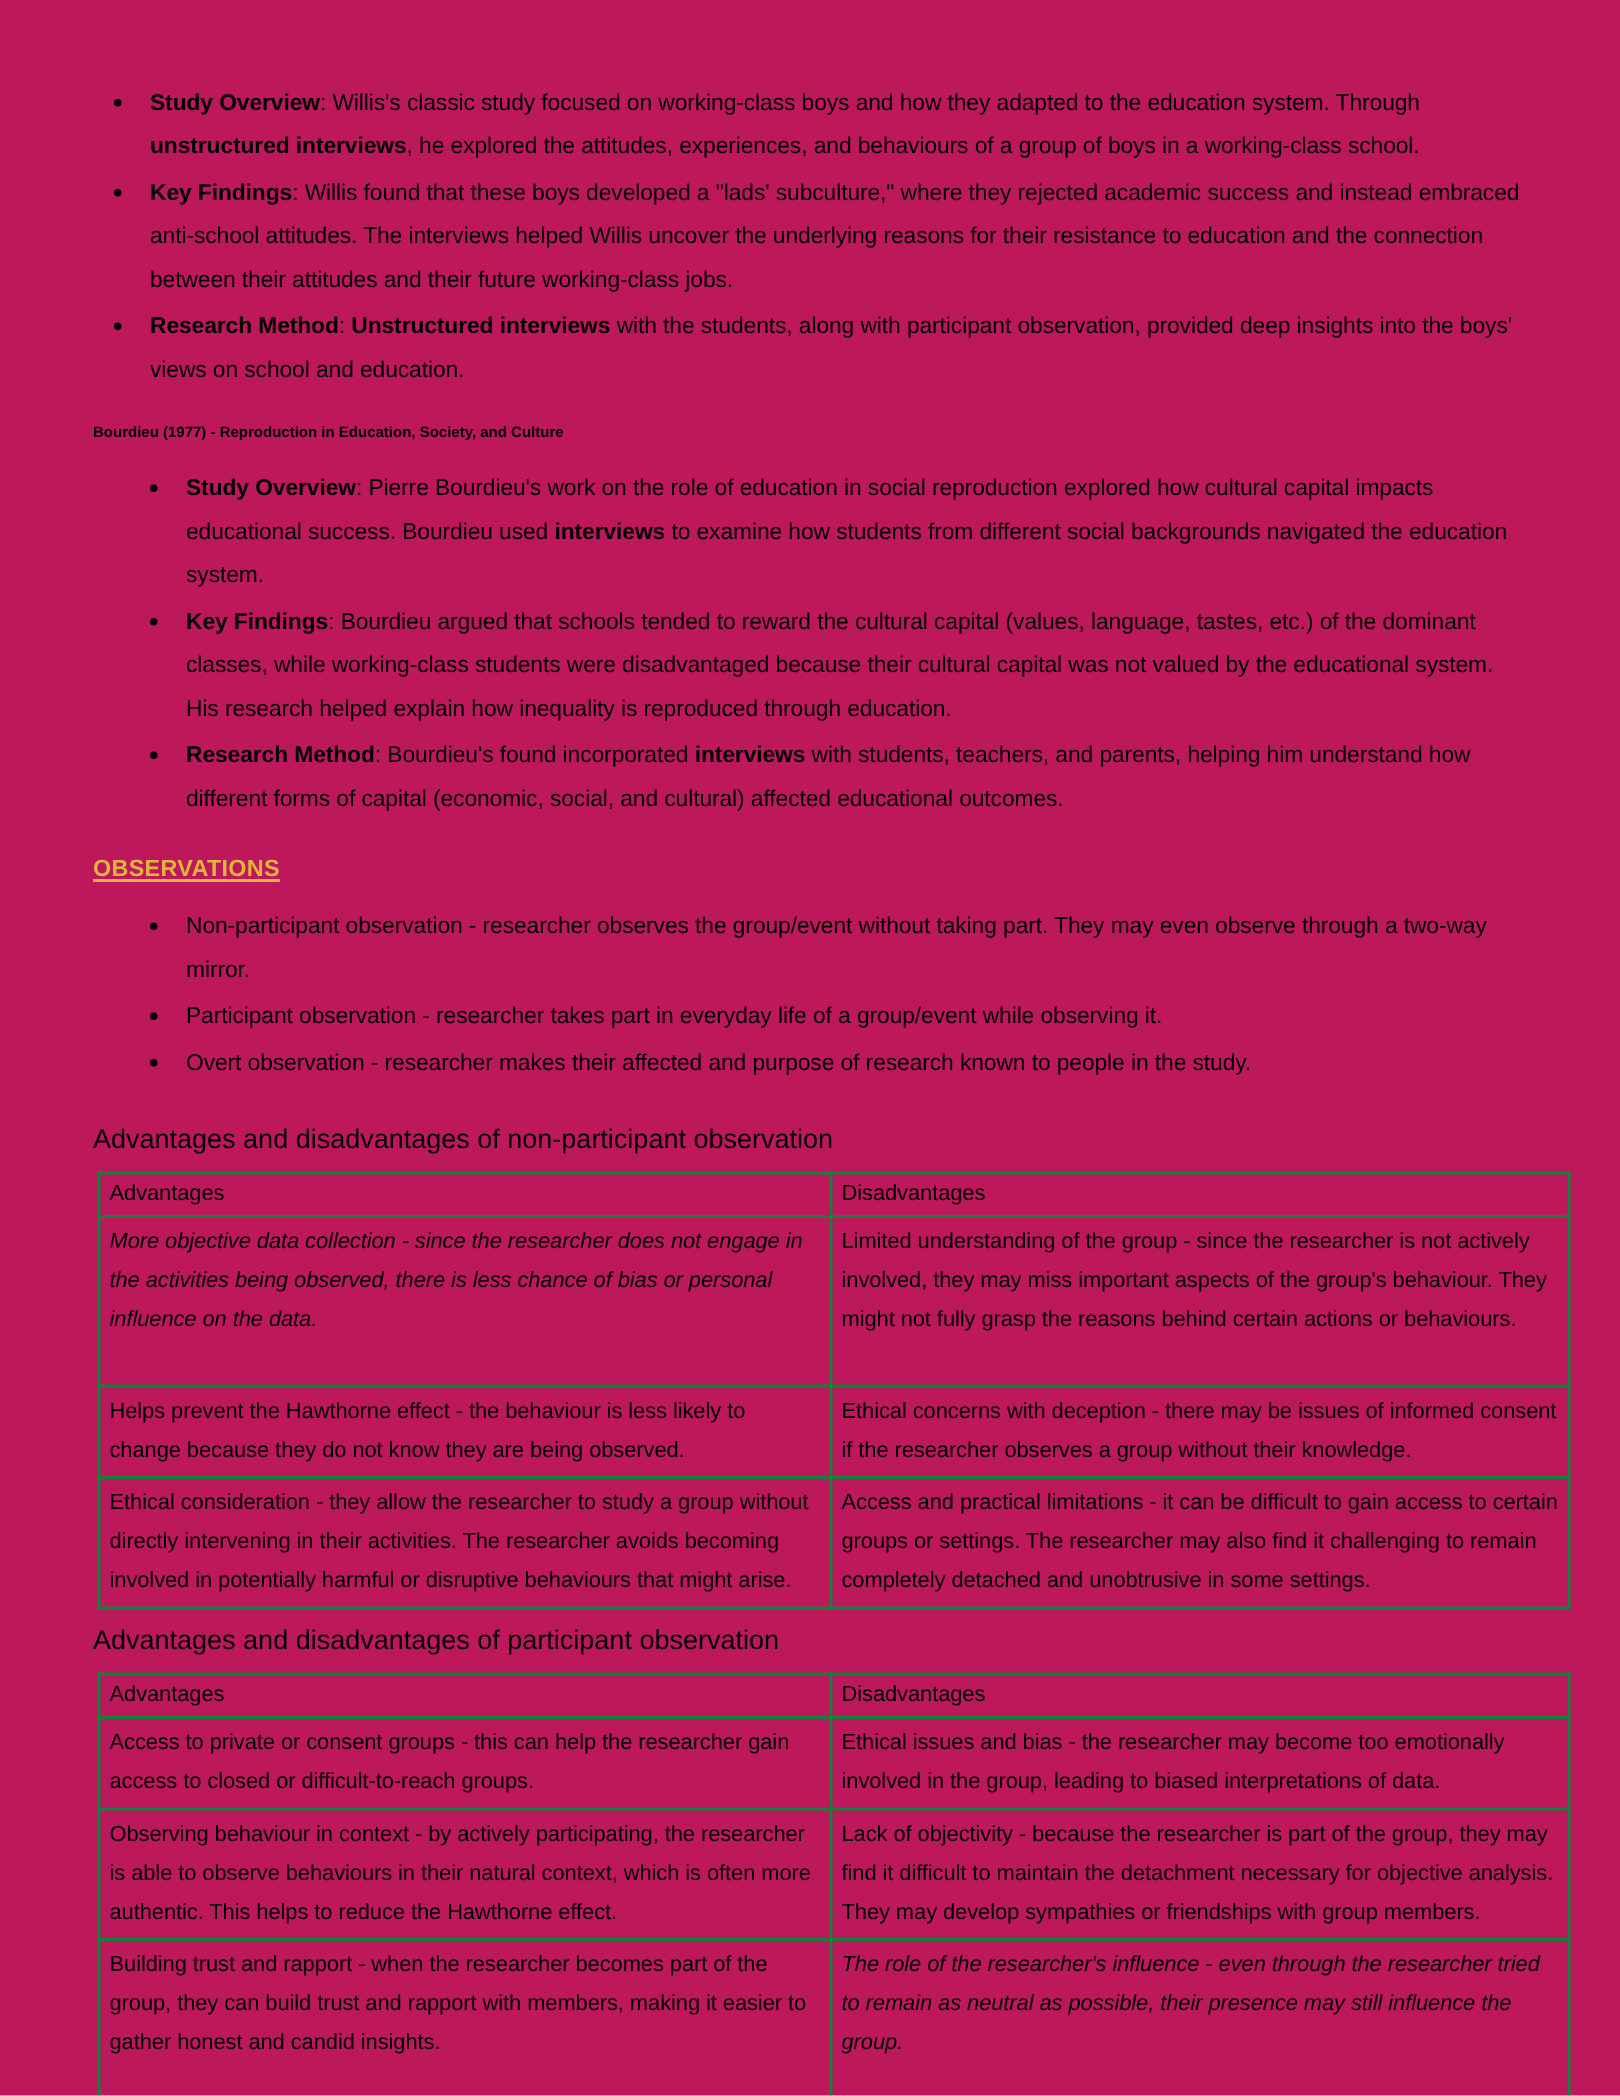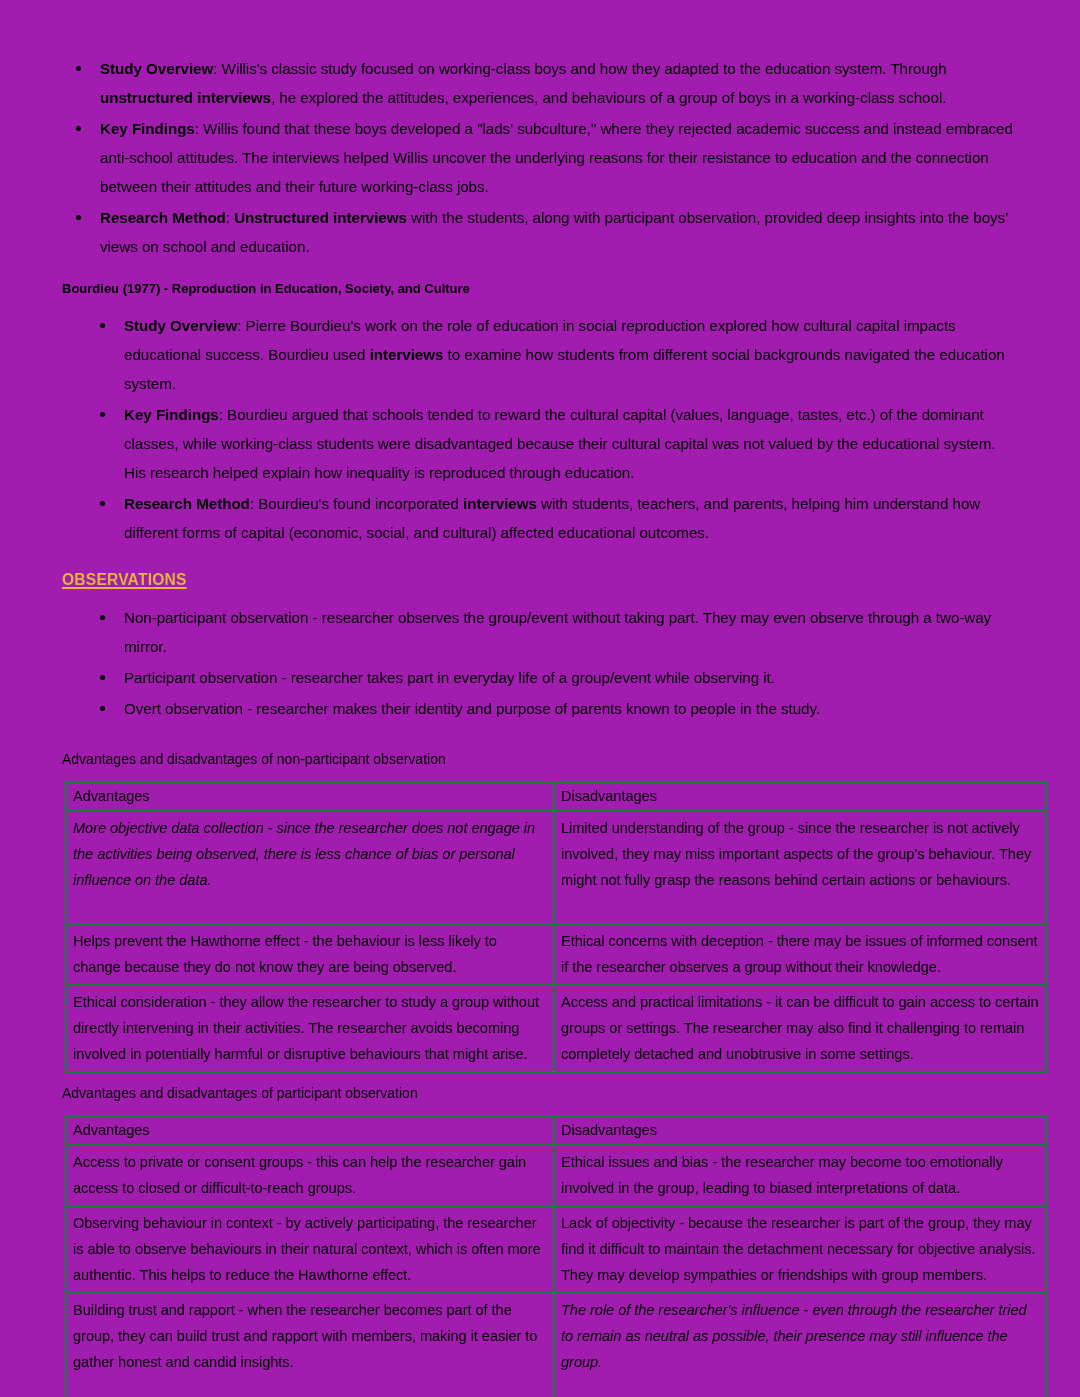--- a/index.html
+++ b/index.html
@@ -13,21 +13,21 @@
     font-family: "Liberation Sans", "DejaVu Sans", sans-serif;
     color: #000000;
     -webkit-font-smoothing: antialiased;
   }
   .page {
     position: relative;
     width: 1080px;
     height: 1397px;
     box-sizing: border-box;
     padding: 54px 62px 20px 62px;
-    background: #a21caf;
+    background: #be185d;
     overflow: hidden;
   }
 
   
   .narrow {
     transform: scaleX(0.84);
     transform-origin: left center;
     width: 119%;
   }
 
@@ -58,40 +58,40 @@
     padding-left: 62px;
   }
   ul.bullets.indent-more > li .bullet-dot {
     left: 38px;
   }
 
   b, .b { font-weight: 700; }
 
   
   .sub-heading {
-    font-size: 13px;
+    font-size: 10px;
     font-weight: 700;
     line-height: 24px;
     margin: 16px 0 10px 0;
   }
   .section-heading {
     display: inline-block;
     font-size: 15.6px;
     font-weight: 700;
     line-height: 22px;
     color: #E3B43C;
     text-decoration: underline;
     text-underline-offset: 2px;
     text-decoration-thickness: 1.5px;
     letter-spacing: 0.2px;
     margin: 20px 0 12px 0;
   }
 
   .caption {
-    font-size: 14px;
+    font-size: 18px;
     line-height: 24px;
     margin: 8px 0 10px 0;
   }
 
   
   table.ad-table {
     border-collapse: collapse;
     width: 952px;
     margin: 0 0 0 3px;
     table-layout: fixed;
@@ -161,21 +161,21 @@
     <li>
       <span class="bullet-dot"></span>
       <span class="narrow">Non-participant observation - researcher observes the group/event without taking part. They may even observe through a two-way mirror.</span>
     </li>
     <li>
       <span class="bullet-dot"></span>
       <span class="narrow">Participant observation - researcher takes part in everyday life of a group/event while observing it.</span>
     </li>
     <li>
       <span class="bullet-dot"></span>
-      <span class="narrow">Overt observation - researcher makes their identity and purpose of parents known to people in the study.</span>
+      <span class="narrow">Overt observation - researcher makes their affected and purpose of research known to people in the study.</span>
     </li>
   </ul>
 
   <div class="spacer-14"></div>
 
   <div class="caption">
     <span class="narrow">Advantages and disadvantages of non-participant observation</span>
   </div>
 
   <table class="ad-table">

